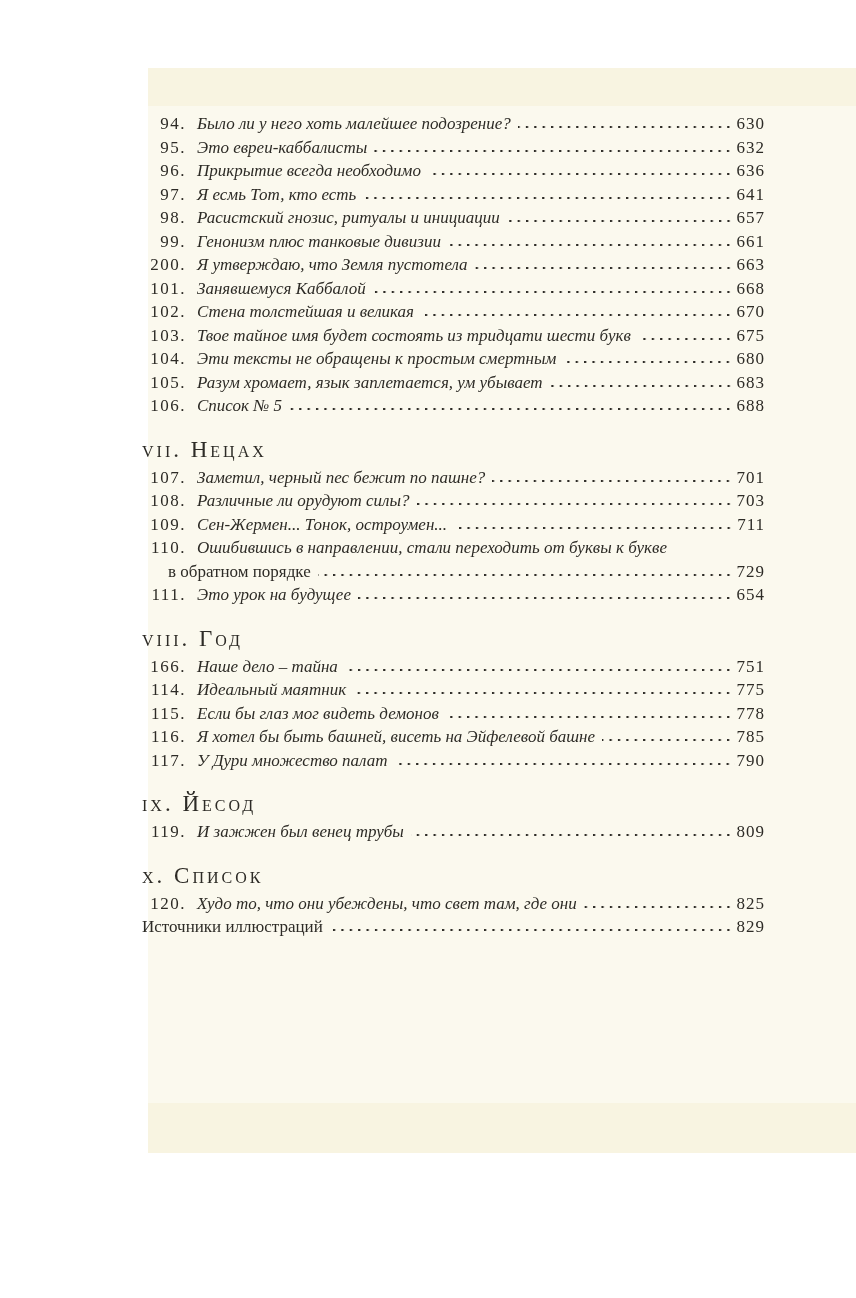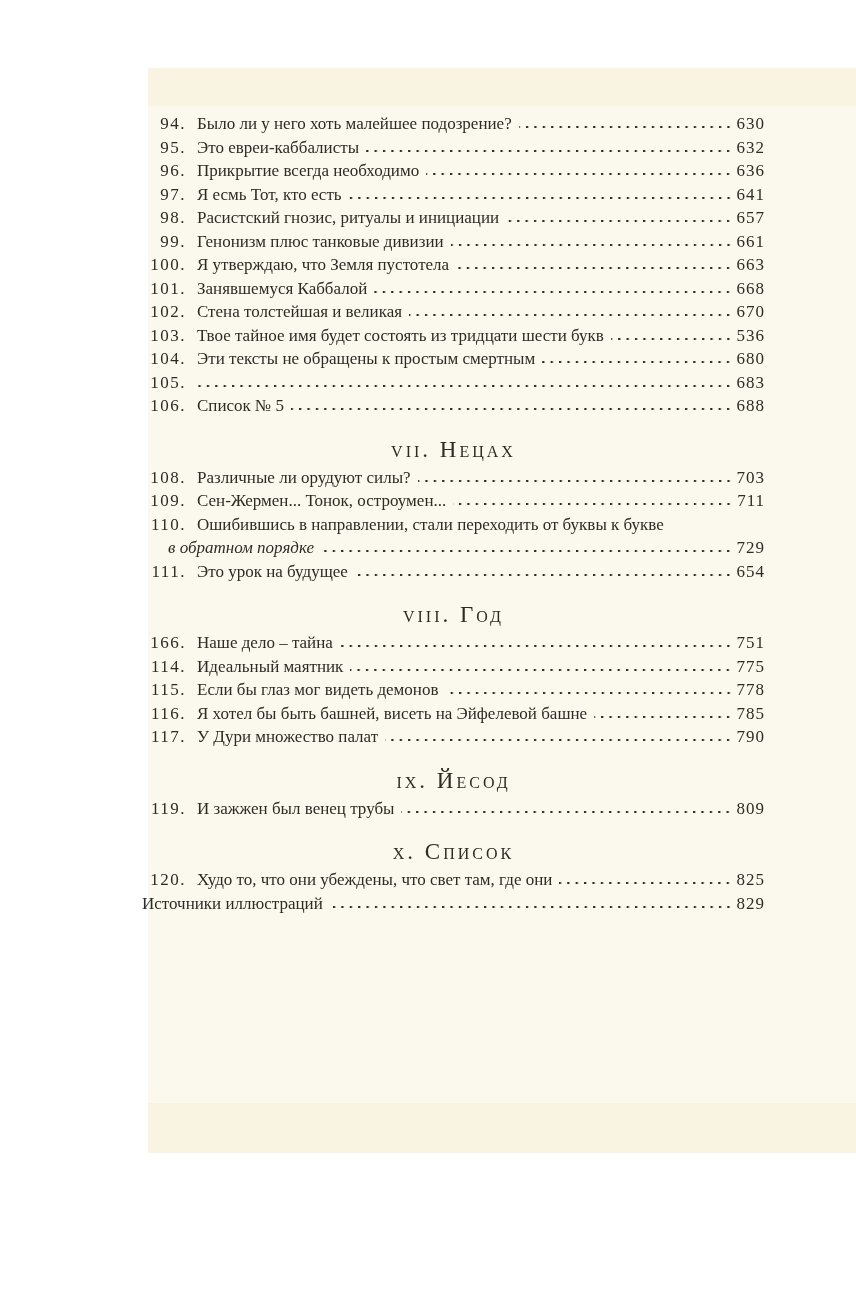--- a/index.html
+++ b/index.html
@@ -27,37 +27,37 @@
     position:absolute;left:-6px;top:44px;width:623px;
   }
   .toc-row{
     display:flex;align-items:baseline;
     font-size:17px;line-height:23.5px;white-space:nowrap;
   }
   .num{
     flex:0 0 44px;text-align:right;letter-spacing:1.5px;
   }
   .title{
-    margin-left:11px;flex:0 0 auto;
+    font-style:italic;margin-left:11px;flex:0 0 auto;
   }
   .cont{
-    font-style:italic;margin-left:26px;flex:0 0 auto;
+    margin-left:26px;flex:0 0 auto;
   }
   .leader{
     flex:1 1 auto;min-width:14px;height:4px;align-self:baseline;
     margin:0 2px 0 7px;display:inline-block;
     background-image:radial-gradient(circle at 2px 2px, var(--ink) 1.15px, rgba(0,0,0,0) 1.5px);
     background-size:8.4px 4px;background-repeat:repeat-x;background-position:right bottom;
   }
   .pagenum{
     flex:0 0 auto;letter-spacing:1px;text-align:left;
   }
   .heading{
     font-size:23px;font-weight:normal;font-variant:small-caps;
-    letter-spacing:3px;text-align:center;
+    letter-spacing:3px;
     margin:17px 0 2px;line-height:29px;color:var(--ink);
   }
   .footer-row{}
   .ftitle{font-style:normal;flex:0 0 auto;}
 </style>
 </head>
 <body>
 
 <main>
   <section class="paper">
@@ -94,61 +94,68 @@
             <span class="leader"></span>
             <span class="pagenum">657</span>
           </div>
           <div class="toc-row">
             <span class="num">99.</span>
             <span class="title">Генонизм плюс танковые дивизии</span>
             <span class="leader"></span>
             <span class="pagenum">661</span>
           </div>
           <div class="toc-row">
-            <span class="num">100.</span>
+            <span class="num">200.</span>
             <span class="title">Я утверждаю, что Земля пустотела</span>
             <span class="leader"></span>
             <span class="pagenum">663</span>
           </div>
           <div class="toc-row">
             <span class="num">101.</span>
             <span class="title">Занявшемуся Каббалой</span>
             <span class="leader"></span>
             <span class="pagenum">668</span>
           </div>
           <div class="toc-row">
             <span class="num">102.</span>
             <span class="title">Стена толстейшая и великая</span>
             <span class="leader"></span>
             <span class="pagenum">670</span>
           </div>
           <div class="toc-row">
             <span class="num">103.</span>
             <span class="title">Твое тайное имя будет состоять из тридцати шести букв</span>
             <span class="leader"></span>
-            <span class="pagenum">536</span>
+            <span class="pagenum">675</span>
           </div>
           <div class="toc-row">
             <span class="num">104.</span>
             <span class="title">Эти тексты не обращены к простым смертным</span>
             <span class="leader"></span>
             <span class="pagenum">680</span>
           </div>
           <div class="toc-row">
             <span class="num">105.</span>
+            <span class="title">Разум хромает, язык заплетается, ум убывает</span>
             <span class="leader"></span>
             <span class="pagenum">683</span>
           </div>
           <div class="toc-row">
             <span class="num">106.</span>
             <span class="title">Список № 5</span>
             <span class="leader"></span>
             <span class="pagenum">688</span>
           </div>
           <h2 class="heading">vii. Нецах</h2>
+          <div class="toc-row">
+            <span class="num">107.</span>
+            <span class="title">Заметил, черный пес бежит по пашне?</span>
+            <span class="leader"></span>
+            <span class="pagenum">701</span>
+          </div>
           <div class="toc-row">
             <span class="num">108.</span>
             <span class="title">Различные ли орудуют силы?</span>
             <span class="leader"></span>
             <span class="pagenum">703</span>
           </div>
           <div class="toc-row">
             <span class="num">109.</span>
             <span class="title">Сен-Жермен... Тонок, остроумен...</span>
             <span class="leader"></span>

